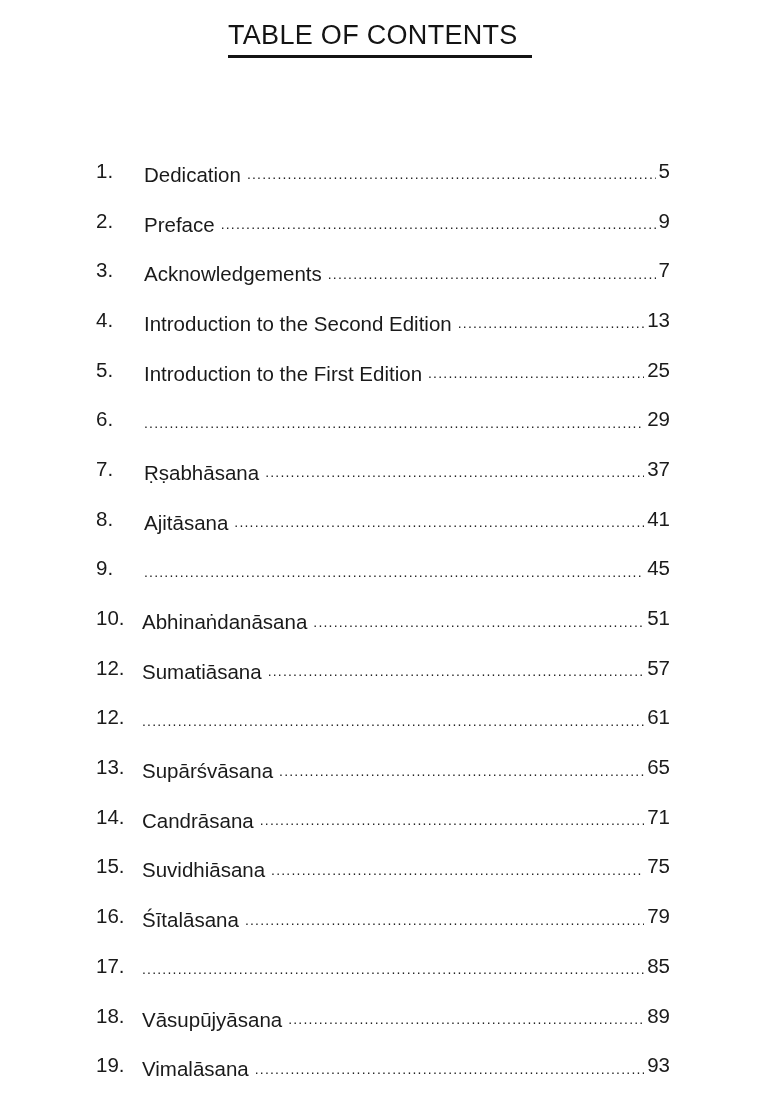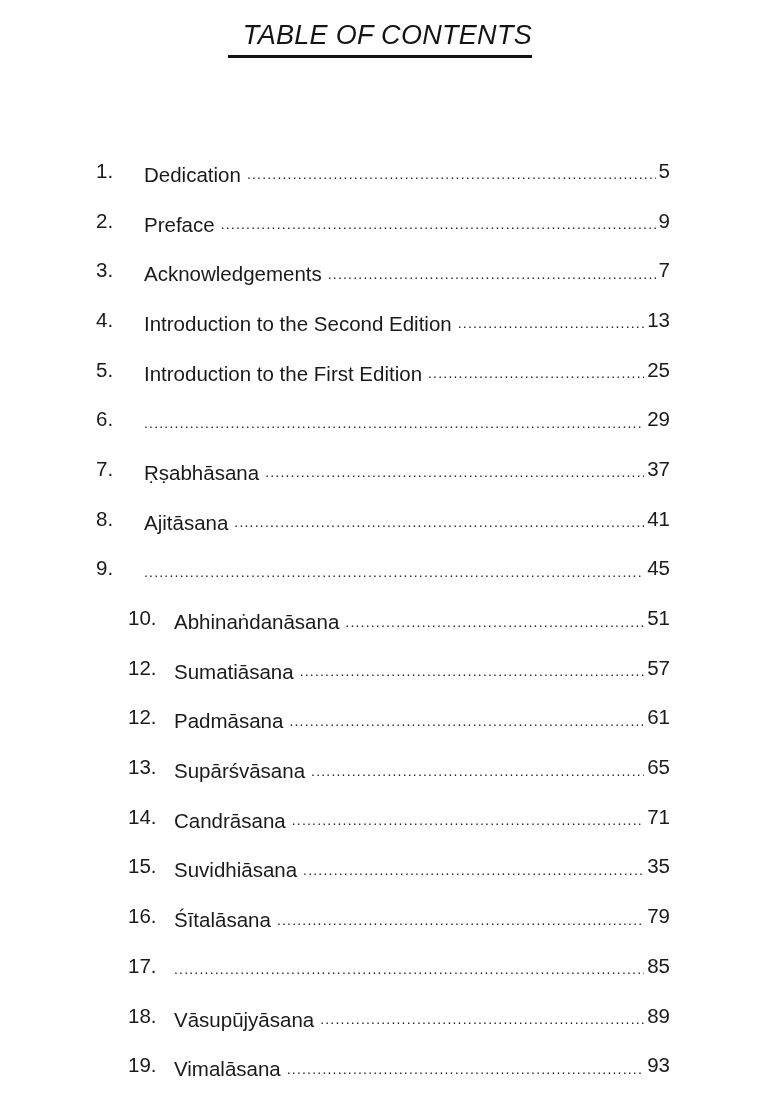--- a/index.html
+++ b/index.html
@@ -13,22 +13,21 @@
       position: relative;
       overflow: hidden;
       font-family: "Liberation Sans", "DejaVu Sans", sans-serif;
       color: #1a1a1a;
     }
     .page-title-wrap {
       position: absolute;
       left: 228px;
       top: 18px;
       width: 304px;
-      text-align: right;
-      font-style: italic;
+      text-align: left;
     }
     .page-title {
       display: block;
       font-size: 27px;
       letter-spacing: 0.3px;
       line-height: 34px;
       color: #141414;
       white-space: nowrap;
     }
     .title-rule {
@@ -54,21 +53,21 @@
       align-items: center;
       font-size: 20.5px;
       line-height: 30px;
       color: #1a1a1a;
     }
     .toc-num {
       width: 48px;
       flex: 0 0 auto;
       white-space: nowrap;
     }
-    .toc-num.narrow { width: 46px; margin-left: 32px; }
+    .toc-num.narrow { width: 46px; }
     .toc-label {
       flex: 0 0 auto;
       white-space: nowrap;
       padding-right: 6px;
       margin-top: 8px;
     }
     .toc-leader {
       flex: 1 1 auto;
       overflow: hidden;
       white-space: nowrap;
@@ -153,41 +152,40 @@
     <span class="toc-page">51</span>
   </li>
   <li class="toc-row">
     <span class="toc-num narrow">12.</span>
     <span class="toc-label">Sumatiāsana</span>
     <span class="toc-leader">..............................................................................................................................................................................</span>
     <span class="toc-page">57</span>
   </li>
   <li class="toc-row">
     <span class="toc-num narrow">12.</span>
-    <span class="toc-label">Padmāsana</span>
     <span class="toc-leader">..............................................................................................................................................................................</span>
     <span class="toc-page">61</span>
   </li>
   <li class="toc-row">
     <span class="toc-num narrow">13.</span>
     <span class="toc-label">Supārśvāsana</span>
     <span class="toc-leader">..............................................................................................................................................................................</span>
     <span class="toc-page">65</span>
   </li>
   <li class="toc-row">
     <span class="toc-num narrow">14.</span>
     <span class="toc-label">Candrāsana</span>
     <span class="toc-leader">..............................................................................................................................................................................</span>
     <span class="toc-page">71</span>
   </li>
   <li class="toc-row">
     <span class="toc-num narrow">15.</span>
     <span class="toc-label">Suvidhiāsana</span>
     <span class="toc-leader">..............................................................................................................................................................................</span>
-    <span class="toc-page">35</span>
+    <span class="toc-page">75</span>
   </li>
   <li class="toc-row">
     <span class="toc-num narrow">16.</span>
     <span class="toc-label">Śītalāsana</span>
     <span class="toc-leader">..............................................................................................................................................................................</span>
     <span class="toc-page">79</span>
   </li>
   <li class="toc-row">
     <span class="toc-num narrow">17.</span>
     <span class="toc-leader">..............................................................................................................................................................................</span>

